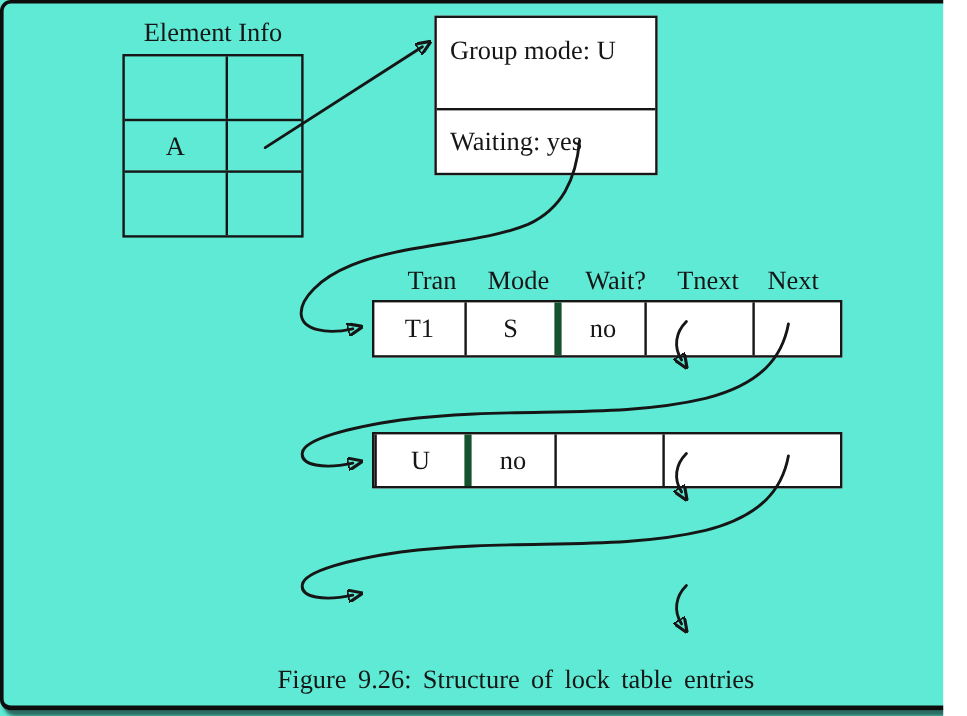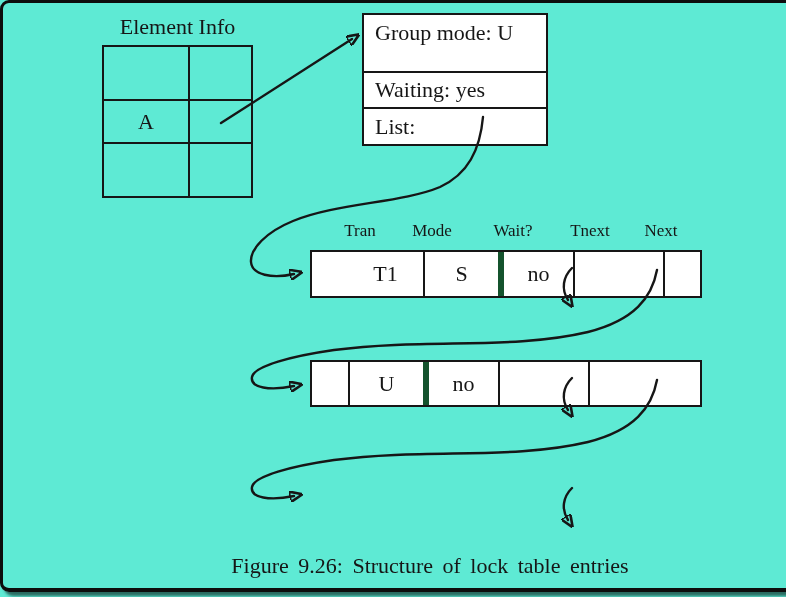--- a/index.html
+++ b/index.html
@@ -24,25 +24,25 @@
 
   
   .info-box{position:absolute;left:362px;top:13px;width:186px;height:133px;box-sizing:border-box;
             border:2px solid #161616;display:flex;flex-direction:column;background:#fff;}
   .ib-row{box-sizing:border-box;display:flex;align-items:center;padding-left:11px;font-size:22px;}
   .ib-row.b1{flex:45;}
   .ib-row.b2{flex:43;border-top:2px solid #161616;margin-top:21px;}
   .ib-row.b3{flex:44;border-top:2px solid #161616;}
 
   
-  .llh{position:absolute;top:221px;transform:translateX(-50%);font-size:17px;}
+  .llh{position:absolute;top:221px;transform:translateX(-50%);font-size:22px;}
 
   
   .lrow{position:absolute;left:310px;width:392px;box-sizing:border-box;border:2px solid #161616;
-        display:flex;background:#fff;padding-left:36px;}
+        display:flex;background:#fff;}
   .lc{box-sizing:border-box;display:flex;align-items:center;justify-content:center;font-size:22px;}
   .lc.w1{width:75px;}
   .lc.w2{width:75px;border-left:2px solid #161616;}
   .lc.w3{width:75px;border-left:6px solid #14532d;}
   .lc.w4{width:90px;border-left:2px solid #161616;}
   .lc.w5{flex:1;border-left:2px solid #161616;}
 
   .caption{position:absolute;left:0;top:553px;width:806px;text-align:center;font-size:22px;word-spacing:4px;padding-left:27px;}
 
   .overlay{position:absolute;left:0;top:0;width:806px;height:597px;pointer-events:none;z-index:5;}
@@ -66,21 +66,20 @@
     </div>
     <div class="ei-row r3">
       <div class="ei-cell c1"></div>
       <div class="ei-cell c2"></div>
     </div>
   </div>
 
   <div class="info-box">
     <div class="ib-row b1">Group mode: U</div>
     <div class="ib-row b2">Waiting: yes</div>
-    <div class="ib-row b3">List:</div>
   </div>
 
   <span class="llh" style="left:360px">Tran</span>
   <span class="llh" style="left:432px">Mode</span>
   <span class="llh" style="left:513px">Wait?</span>
   <span class="llh" style="left:590px">Tnext</span>
   <span class="llh" style="left:661px">Next</span>
 
   <div class="lrow" style="top:250px;height:48px;">
     <div class="lc w1">T1</div>

